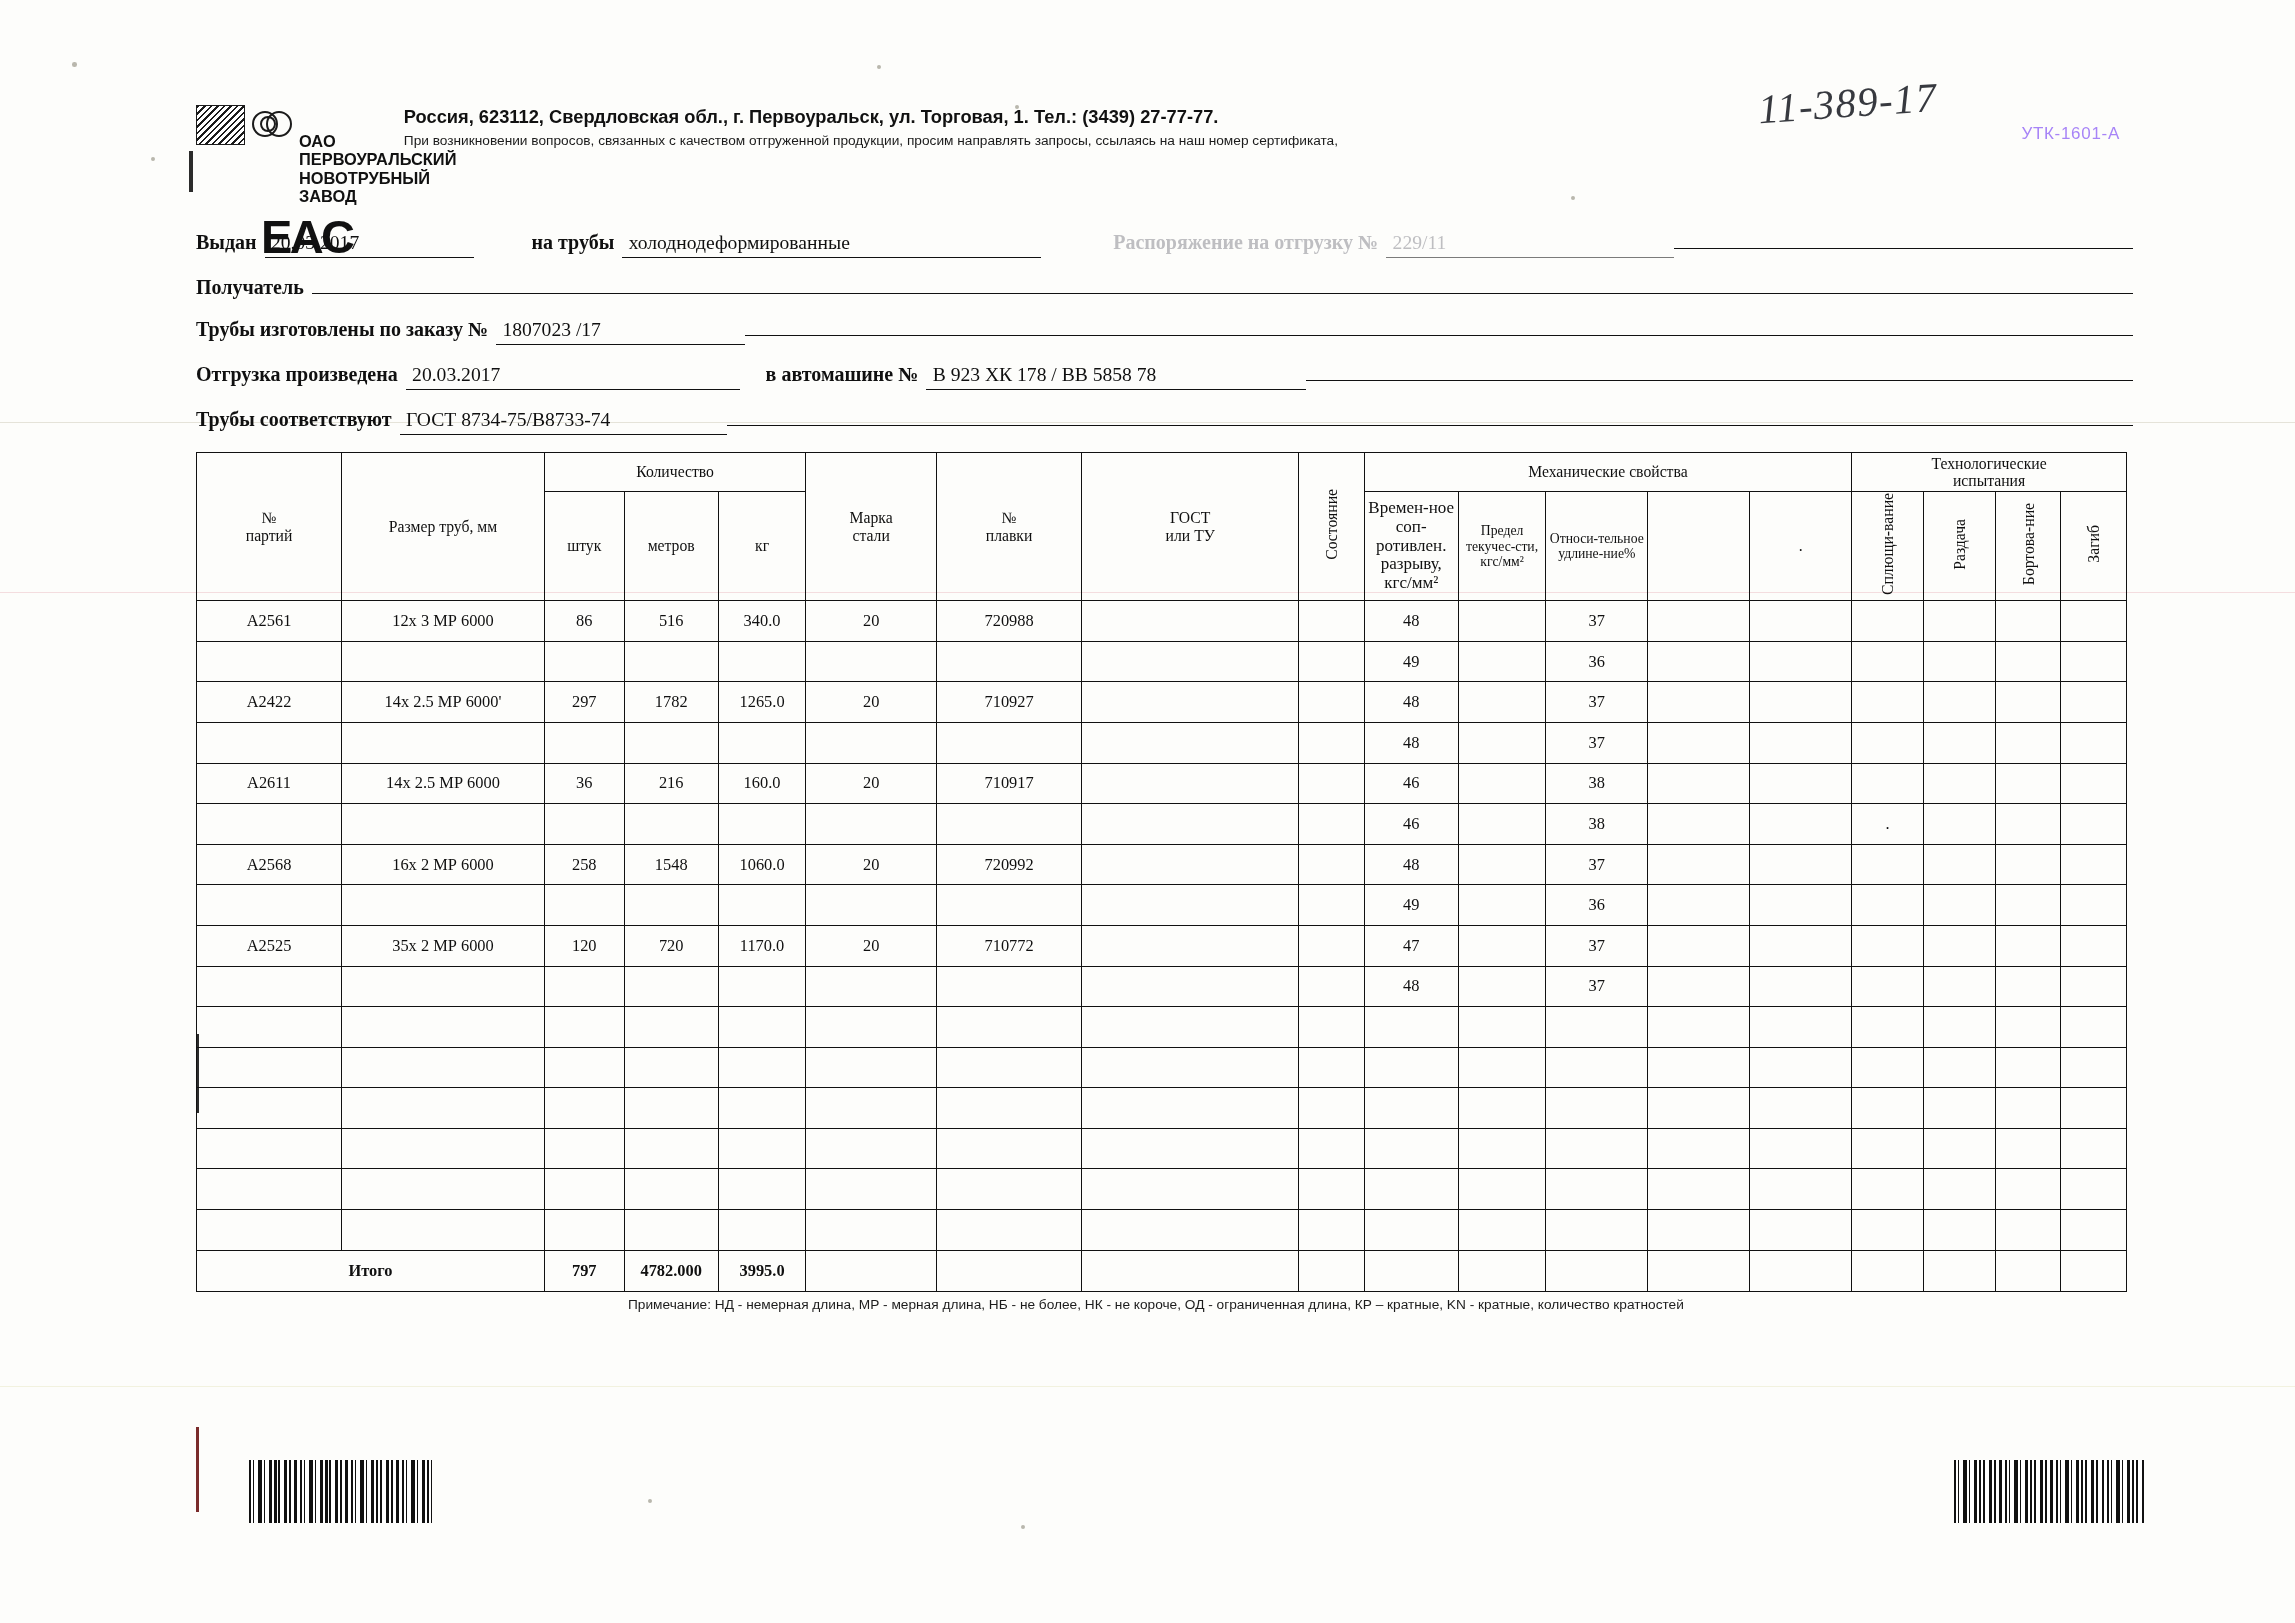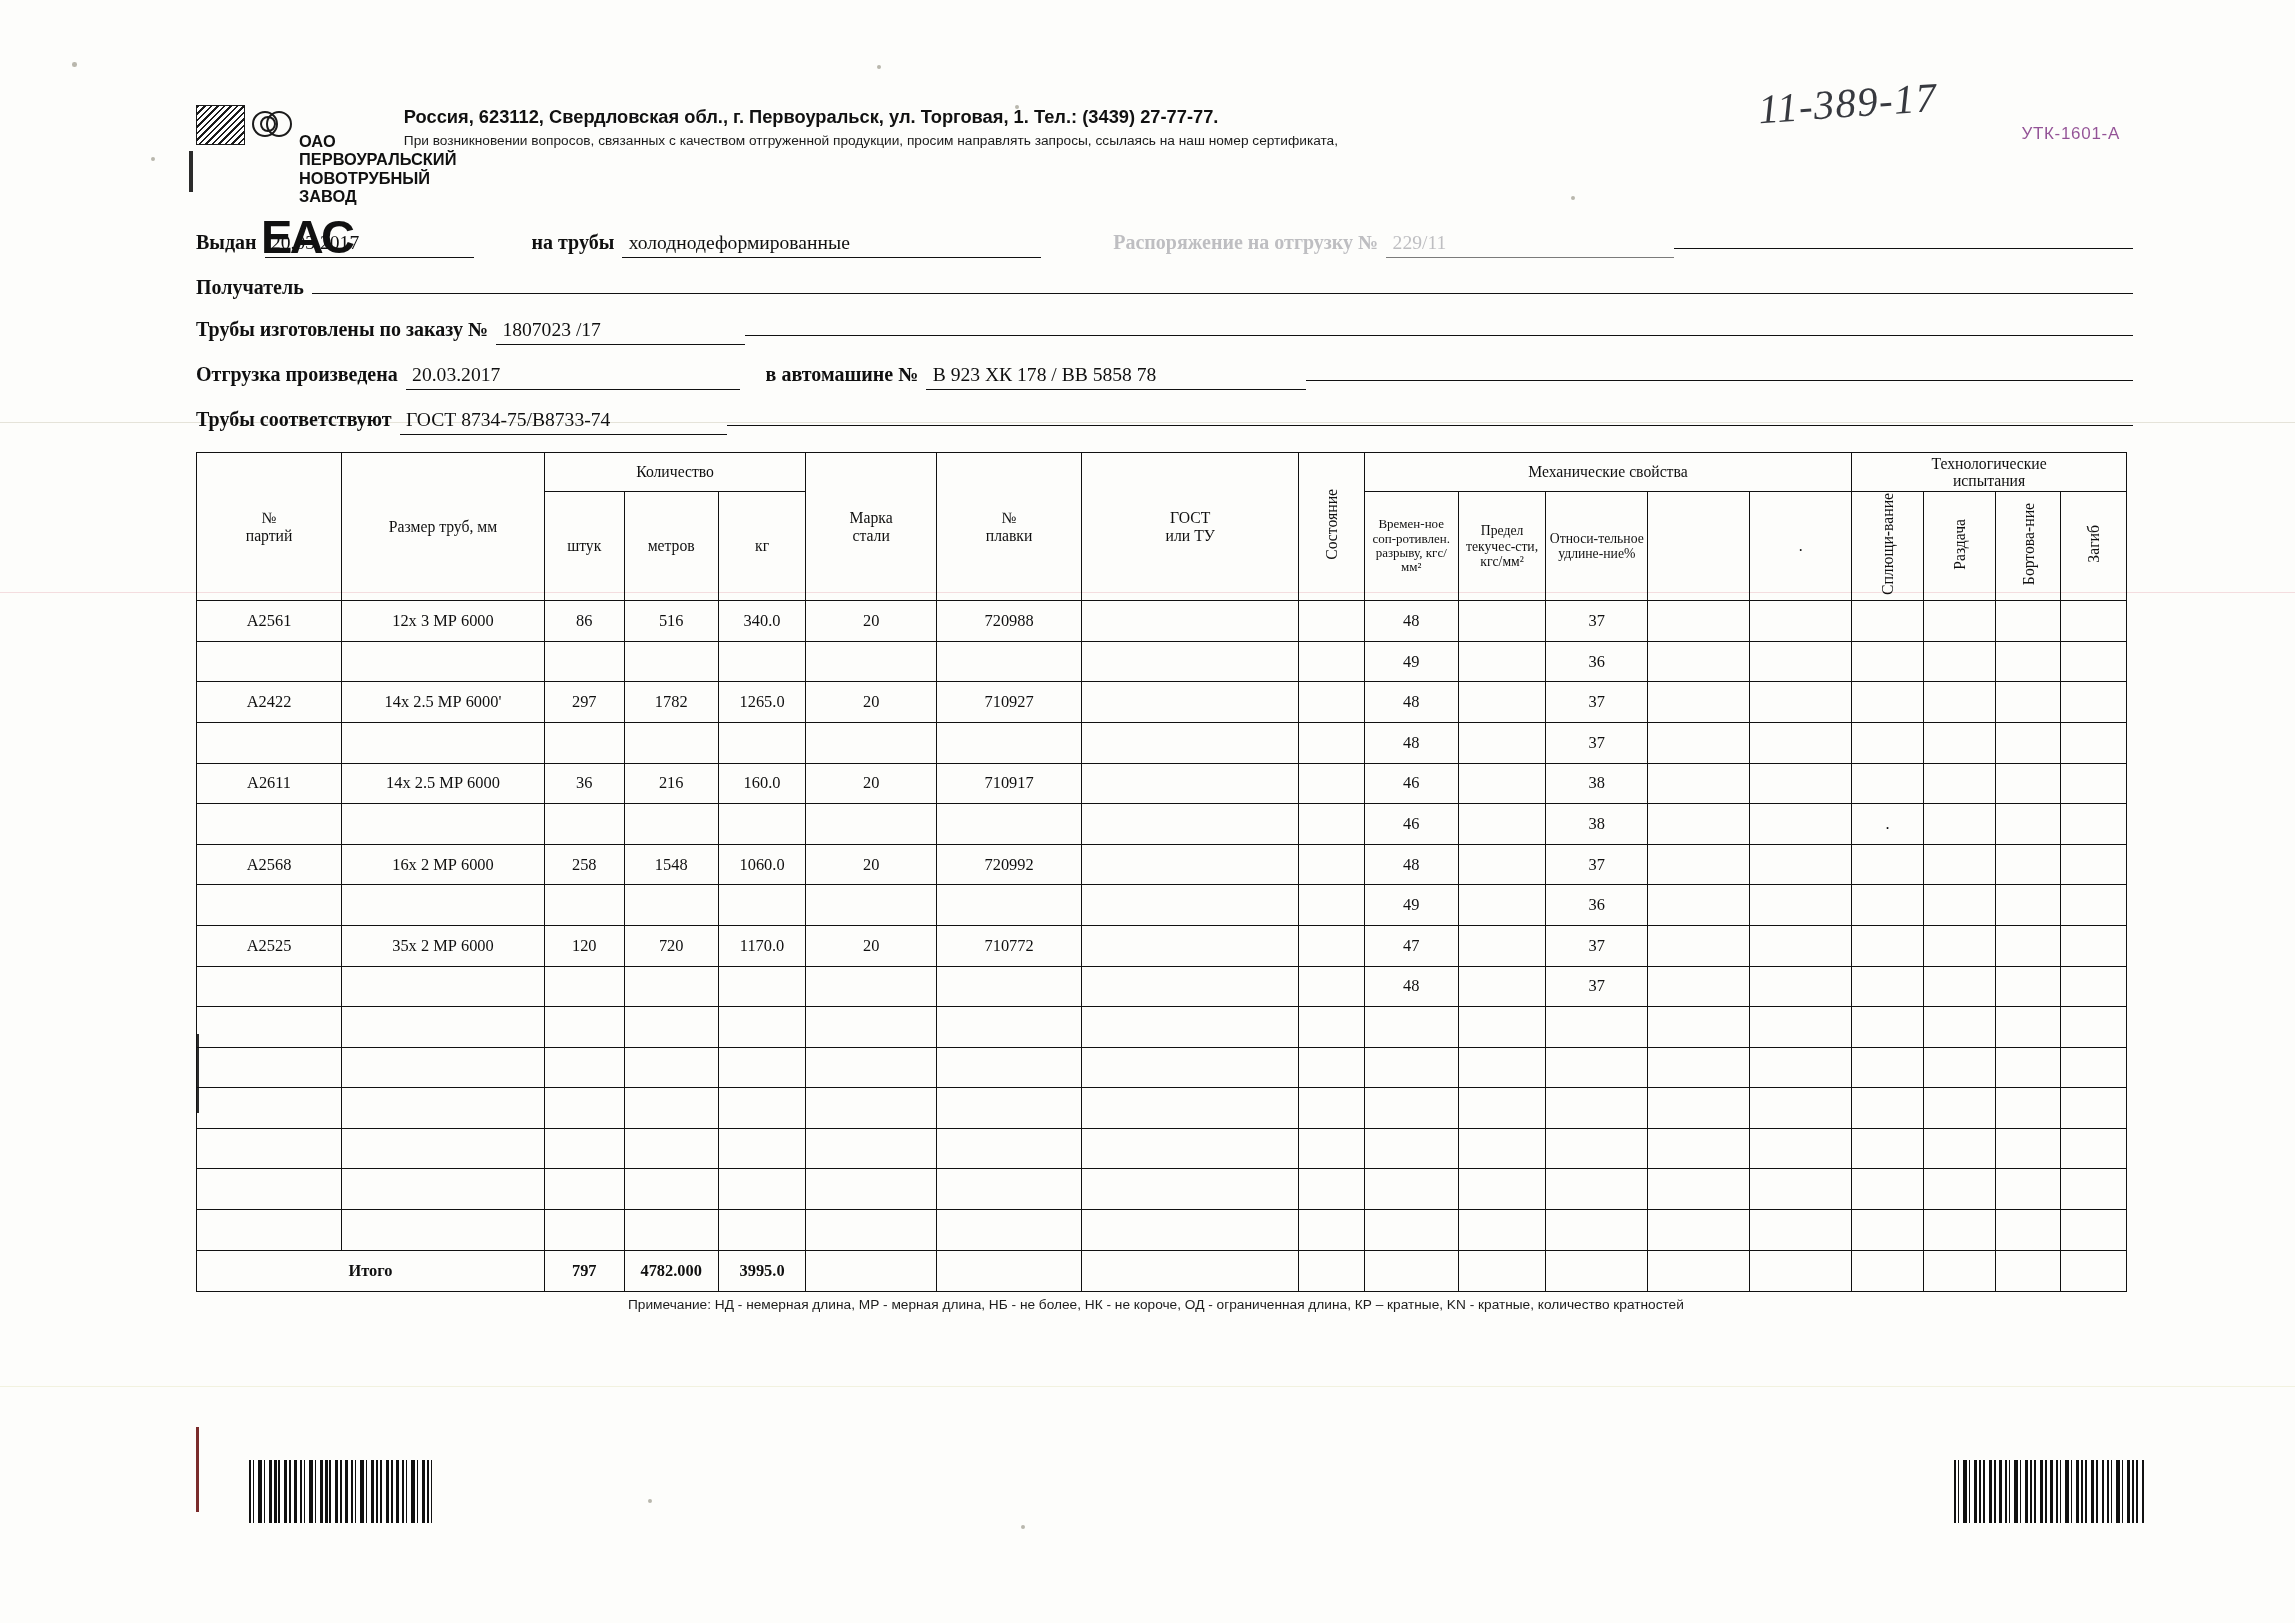--- a/index.html
+++ b/index.html
@@ -52,21 +52,21 @@
     letter-spacing: 1.3px;
     transform: rotate(-4deg);
     opacity: 0.85;
   }
   .utk {
     position: absolute;
     right: 13px;
     top: 19.6px;
     font-size: 17px;
     letter-spacing: 0.7px;
-    color: #701a75;
+    color: #8b5cf6;
     opacity: 0.75;
     font-family: "Liberation Sans", sans-serif;
   }
 
   .company-row {
     display: flex;
     align-items: flex-start;
     gap: 11.8px;
     margin-top: 6.5px;
   }
@@ -383,21 +383,21 @@
           <th colspan="5">Механические свойства</th>
           <th colspan="4">
             <div>Технологические</div>
             <div>испытания</div>
           </th>
         </tr>
         <tr>
           <th rowspan="2">штук</th>
           <th rowspan="2">метров</th>
           <th rowspan="2">кг</th>
-          <th rowspan="2" style="font-size:13px; line-height:1.1;">Времен-ное соп-ротивлен. разрыву, кгс/мм²</th>
+          <th rowspan="2" style="font-size:17px; line-height:1.1;">Времен-ное соп-ротивлен. разрыву, кгс/мм²</th>
           <th rowspan="2" style="font-size:13.7px; line-height:1.1;">Предел текучес-сти, кгс/мм²</th>
           <th rowspan="2" style="font-size:13.7px; line-height:1.1;">Относи-тельное удлине-ние%</th>
           <th rowspan="2"></th>
           <th rowspan="2">.</th>
           <th rowspan="2"><span class="vert">Сплющи-вание</span></th>
           <th rowspan="2"><span class="vert">Раздача</span></th>
           <th rowspan="2"><span class="vert">Бортова-ние</span></th>
           <th rowspan="2"><span class="vert">Загиб</span></th>
         </tr>
         <tr></tr>

